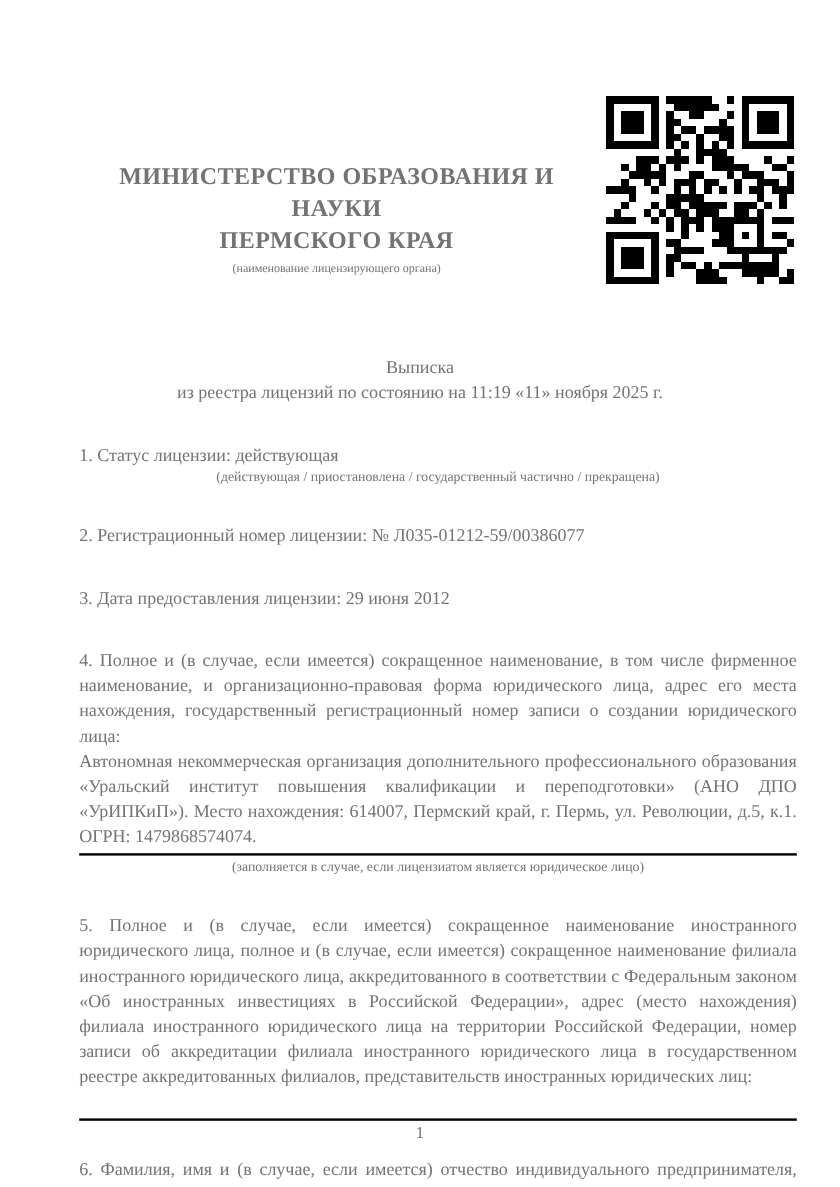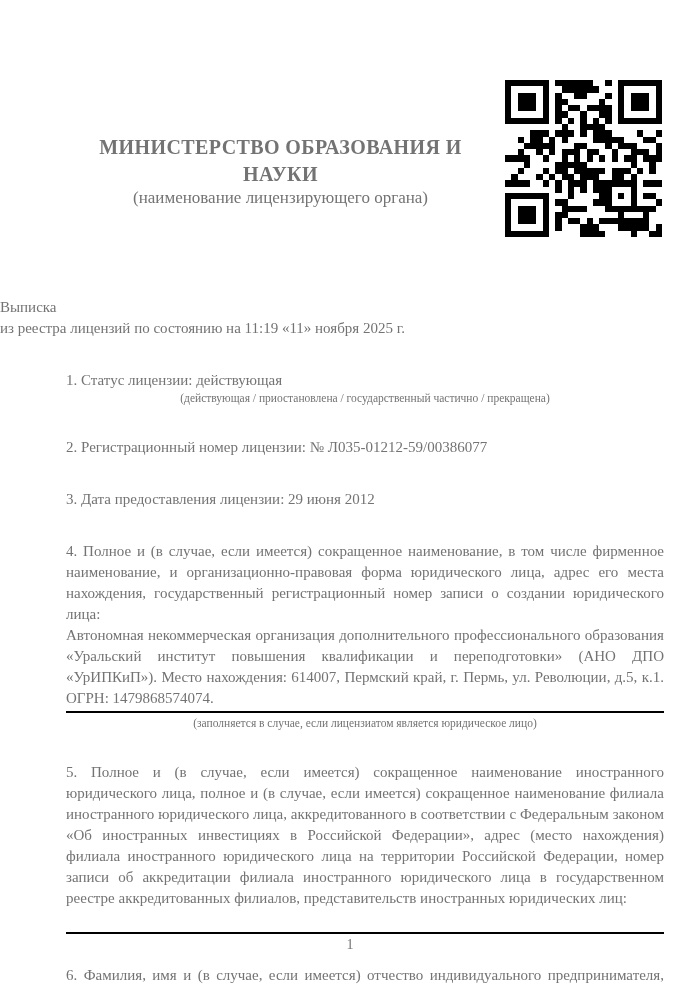--- a/index.html
+++ b/index.html
@@ -20,25 +20,25 @@
     align-items: flex-start;
     padding: 80px 38px 0 66px;
   }
   .ministry { flex: 1 1 auto; margin-top: 54px; text-align: center; }
   .ministry-name {
     font-weight: bold;
     font-size: 20px;
     line-height: 27px;
     letter-spacing: 0.4px;
   }
-  .ministry-caption { font-size: 17px; line-height: 14px; margin-top: 3px; }
+  .ministry-caption { font-size: 10px; line-height: 14px; margin-top: 3px; }
   .qr-box { flex: 0 0 157px; width: 157px; height: 157px; margin-left: 10px; }
   .qr-box svg { width: 157px; height: 157px; display: block; fill: #000; }
   
-  .doc-title { margin-top: 60px; font-size: 15px; line-height: 21px; }
+  .doc-title { margin-top: 60px; text-align: center; font-size: 15px; line-height: 21px; }
   
   .content { padding: 0 36px 0 66px; font-size: 15px; line-height: 21px; }
   .item { margin-top: 31px; }
   .item.first { margin-top: 31px; }
   .item p { margin: 0; }
   .just { text-align: justify; }
   .caption {
     font-size: 11.5px;
     line-height: 15px;
     text-align: center;
@@ -58,20 +58,21 @@
 </style>
 </head>
 <body>
 
 <div class="page">
 
   <header class="doc-header">
     <div class="ministry">
       <div class="ministry-name">
         <div>МИНИСТЕРСТВО ОБРАЗОВАНИЯ И НАУКИ</div>
+        <div>ПЕРМСКОГО КРАЯ</div>
       </div>
       <div class="ministry-caption">(наименование лицензирующего органа)</div>
     </div>
     <div class="qr-box">
       <svg id="qr-svg" xmlns="http://www.w3.org/2000/svg" shape-rendering="crispEdges" aria-hidden="true" viewBox="0 0 25 25">
           <rect x="0" y="0" width="1" height="1"></rect>
           <rect x="1" y="0" width="1" height="1"></rect>
           <rect x="2" y="0" width="1" height="1"></rect>
           <rect x="3" y="0" width="1" height="1"></rect>
           <rect x="4" y="0" width="1" height="1"></rect>

